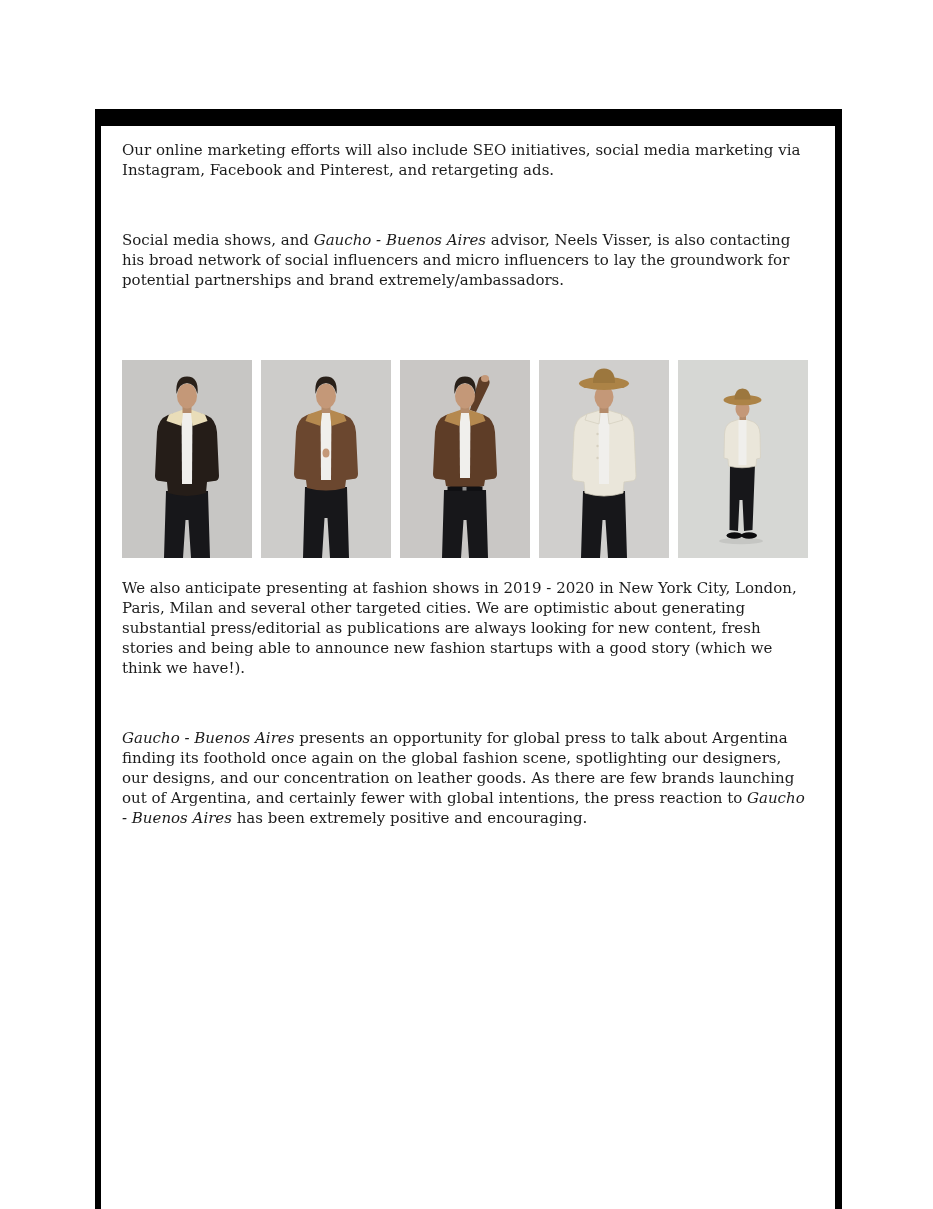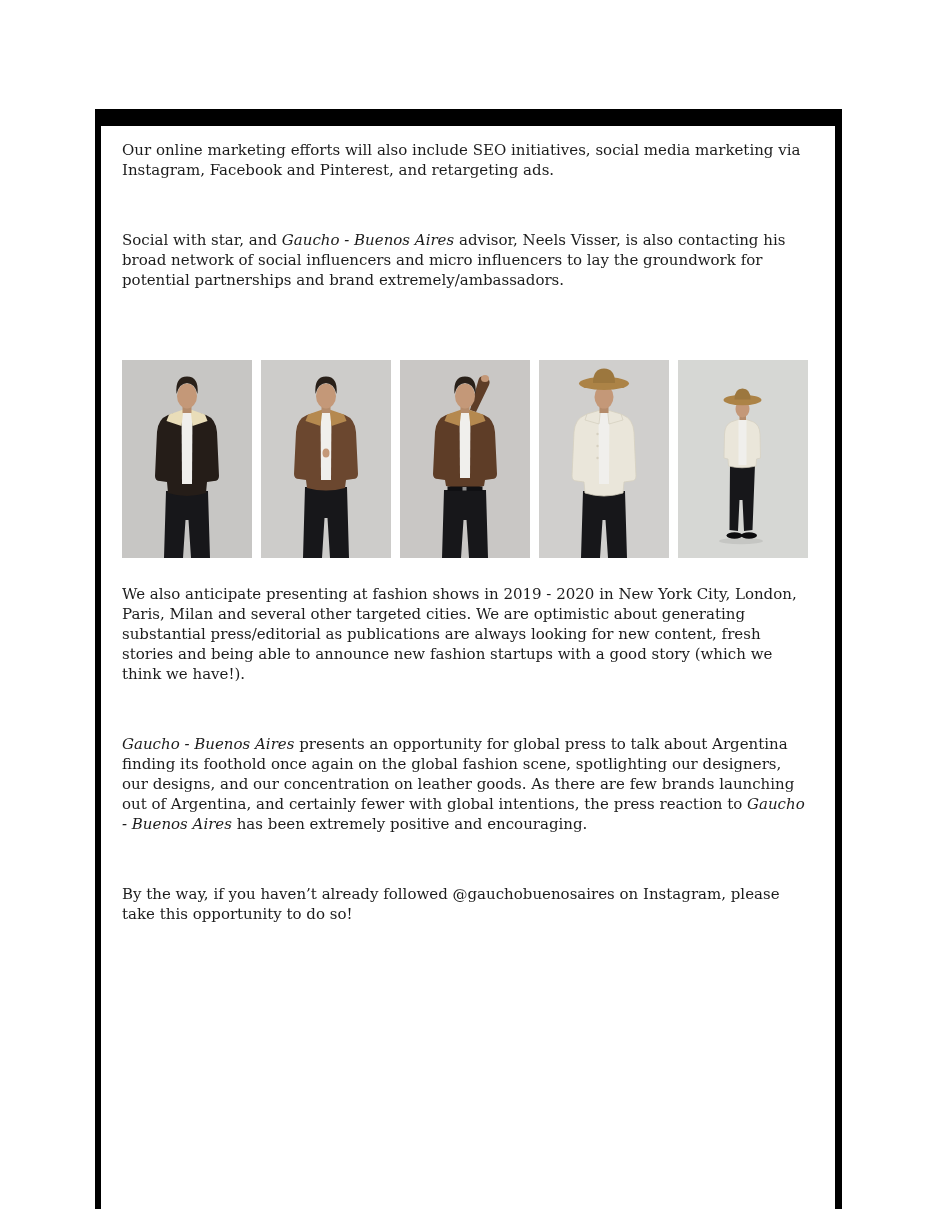--- a/index.html
+++ b/index.html
@@ -24,41 +24,41 @@
   .para {
     margin: 0;
     width: 688px;
     font-size: 15px;
     line-height: 20px;
     color: var(--text-color, #1c1c1c);
     text-align: left;
   }
   .para.first  { margin-top: 14px; }
   .para.gap-lg { margin-top: 50px; }
-  .para.gap-md { margin-top: 26px; }
+  .para.gap-md { margin-top: 20px; }
   em.brand { font-style: italic; text-align: right; }
   .photo-row {
     display: flex;
     gap: 9px;
     margin-top: 70px;
     width: 688px;
   }
   .photo { margin: 0; width: 130px; height: 198px; flex: 0 0 auto; }
   .photo svg { display: block; width: 130px; height: 198px; }
 </style>
 </head>
 <body>
 
 <div class="page">
   <div class="frame">
     <div class="content">
 
       <p class="para first"><span>Our online marketing efforts will also include SEO initiatives, social media marketing via Instagram, Facebook and Pinterest, and retargeting ads.</span></p>
 
-      <p class="para gap-lg"><span>Social with star, and </span><em class="brand">Gaucho - Buenos Aires</em><span> advisor, Neels Visser, is also contacting his broad network of social influencers and micro influencers to lay the groundwork for potential partnerships and brand extremely/ambassadors.</span></p>
+      <p class="para gap-lg"><span>Social media shows, and </span><em class="brand">Gaucho - Buenos Aires</em><span> advisor, Neels Visser, is also contacting his broad network of social influencers and micro influencers to lay the groundwork for potential partnerships and brand extremely/ambassadors.</span></p>
 
       <div class="photo-row">
 
         <figure class="photo" aria-label="Male model in dark brown leather aviator jacket with cream shearling collar, white t-shirt and black trousers, hands in pockets">
           <svg viewBox="0 0 130 198">
             <rect width="130" height="198" style="fill:var(--photo-bg-1)"></rect>
             <path d="M44 131 L86 131 L88 198 L69 198 L66.5 160 L63.5 160 L61 198 L42 198 Z" style="fill:var(--pants)"></path>
             <path d="M46 55 Q36 59 35 72 L33 116 Q33 121 38 121 L45 122 L46 133 Q65 139 84 133 L85 122 L92 121 Q97 121 97 116 L95 72 Q94 59 84 55 L65 50 Z" style="fill:var(--jacket-dark)"></path>
             <path d="M59.5 52 L70.5 52 L70 124 L60 124 Z" style="fill:var(--tee)"></path>
             <path d="M47 54.5 L61.5 49.5 L59.5 66 L44.5 61 Z" style="fill:var(--shearling)"></path>
@@ -136,17 +136,16 @@
           </svg>
         </figure>
 
       </div>
 
       <p class="para gap-md"><span>We also anticipate presenting at fashion shows in 2019 - 2020 in New York City, London, Paris, Milan and several other targeted cities. We are optimistic about generating substantial press/editorial as publications are always looking for new content, fresh stories and being able to announce new fashion startups with a good story (which we think we have!).</span></p>
 
       <p class="para gap-lg"><em class="brand">Gaucho - Buenos Aires</em><span> presents an opportunity for global press to talk about Argentina finding its foothold once again on the global fashion scene, spotlighting our designers, our designs, and our concentration on leather goods. As there are few brands launching out of Argentina, and certainly fewer with global intentions, the press reaction to </span><em class="brand">Gaucho - Buenos Aires</em><span> has been extremely positive and encouraging.</span></p>
 
 
-      <p class="para gap-lg"><span>By the way, if you haven’t already followed @gauchobuenosaires on Instagram, please take this opportunity to do so!</span></p>
 
     </div>
   </div>
 </div>
 
 </body></html>

